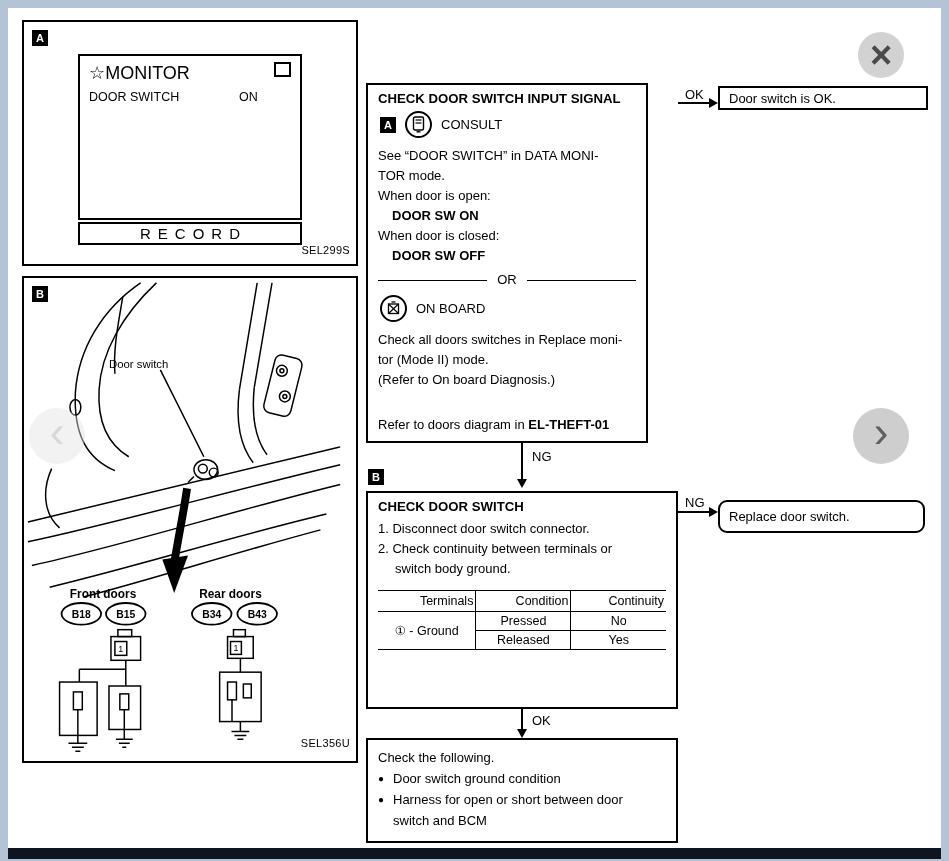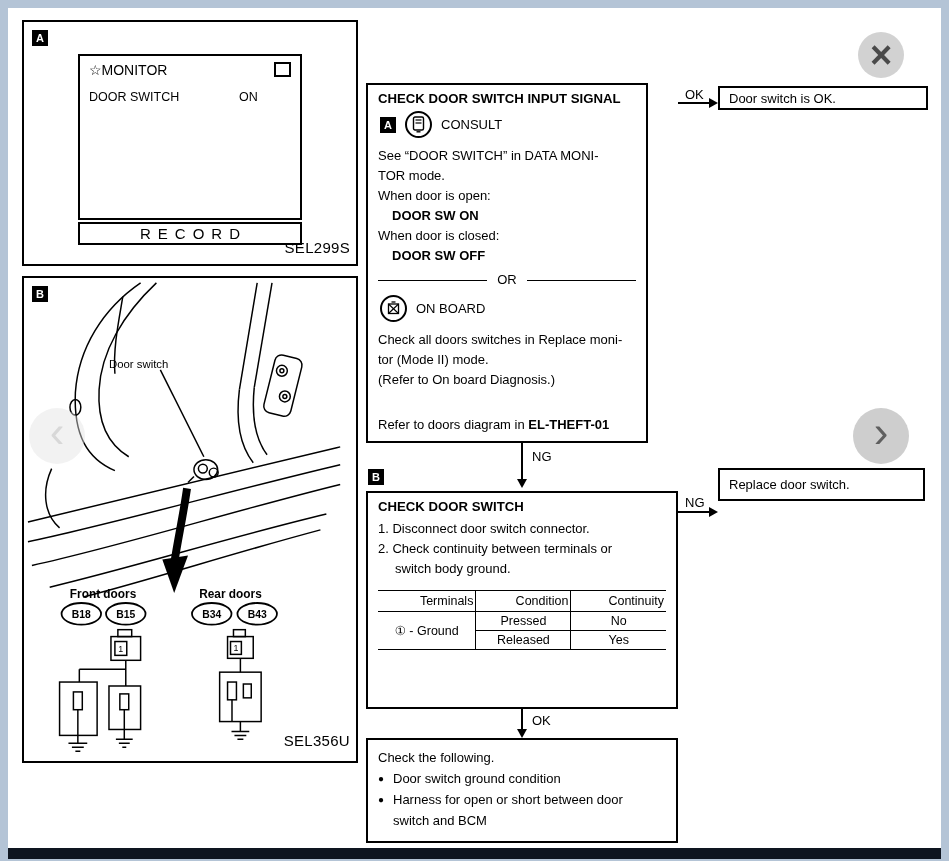--- a/index.html
+++ b/index.html
@@ -6,25 +6,25 @@
   html,body { width: 949px; height: 861px; }
   body { font-family: "Liberation Sans", sans-serif; color: #000; }
 
   .stage { position: relative; width: 949px; height: 861px; background: #b4c4d6; overflow: hidden; }
   .sheet { position: absolute; left: 8px; top: 8px; width: 933px; height: 840px; background: #ffffff; }
   .bottom-bar { position: absolute; left: 8px; top: 848px; width: 933px; height: 11px; background: #0e1520; }
 
   .frame { position: absolute; border: 2px solid #000; background: #fff; }
   .marker { position: absolute; width: 16px; height: 16px; background: #000; color: #fff;
             font-weight: bold; font-size: 11px; display: flex; align-items: center; justify-content: center; }
-  .figid  { position: absolute; font-size: 15px; letter-spacing: .3px; }
+  .figid  { position: absolute; font-size: 11px; letter-spacing: .3px; }
 
   
   .screen { position: absolute; left: 54px; top: 32px; width: 224px; height: 166px; border: 2px solid #000; }
-  .mon-title { position: absolute; left: 9px; top: 6px; font-size: 14px; }
+  .mon-title { position: absolute; left: 9px; top: 6px; font-size: 18px; }
   .mon-check { position: absolute; right: 9px; top: 6px; width: 17px; height: 15px; border: 2px solid #000; }
   .mon-row { position: absolute; left: 9px; top: 34px; width: 205px; font-size: 12.5px; }
   .mon-val { position: absolute; left: 150px; top: 0; }
   .record { position: absolute; left: 54px; top: 200px; width: 224px; height: 23px; border: 2px solid #000;
             text-align: center; font-size: 15px; letter-spacing: 7px; text-indent: 7px; line-height: 20px; }
 
   
   .figsvg { position: absolute; left: 0; top: 0; }
   .figsvg text { font-family: "Liberation Sans", sans-serif; fill: #000; }
 
@@ -252,21 +252,21 @@
           <td class="vl bt">Released</td>
           <td class="vl bt">Yes</td>
         </tr>
       </tbody>
         </table>
     </div>
 
     <div class="flbl" style="left:677px; top:487px;">NG</div>
     <div class="arr-h" style="left:670px; top:503px; width:32px;"></div>
     <div class="ah-r" style="left:701px; top:499px;"></div>
-    <div class="rbox" style="left:710px; top:460px; width:207px; height:33px;">Replace door switch.</div>
+    <div class="rbox" style="left:710px; top:492px; width:207px; height:33px;border-radius:9px;">Replace door switch.</div>
 
     <div class="flbl" style="left:524px; top:705px;">OK</div>
     <div class="arr-v" style="left:513px; top:701px; height:21px;"></div>
     <div class="ah-d" style="left:509px; top:721px;"></div>
 
     <div class="fbox" style="left:358px; top:730px; width:312px; height:105px; padding-top:8px;">
       <div class="ln">Check the following.</div>
       <div class="blt">
         <span class="b">●</span>
         <span>Door switch ground condition</span>

